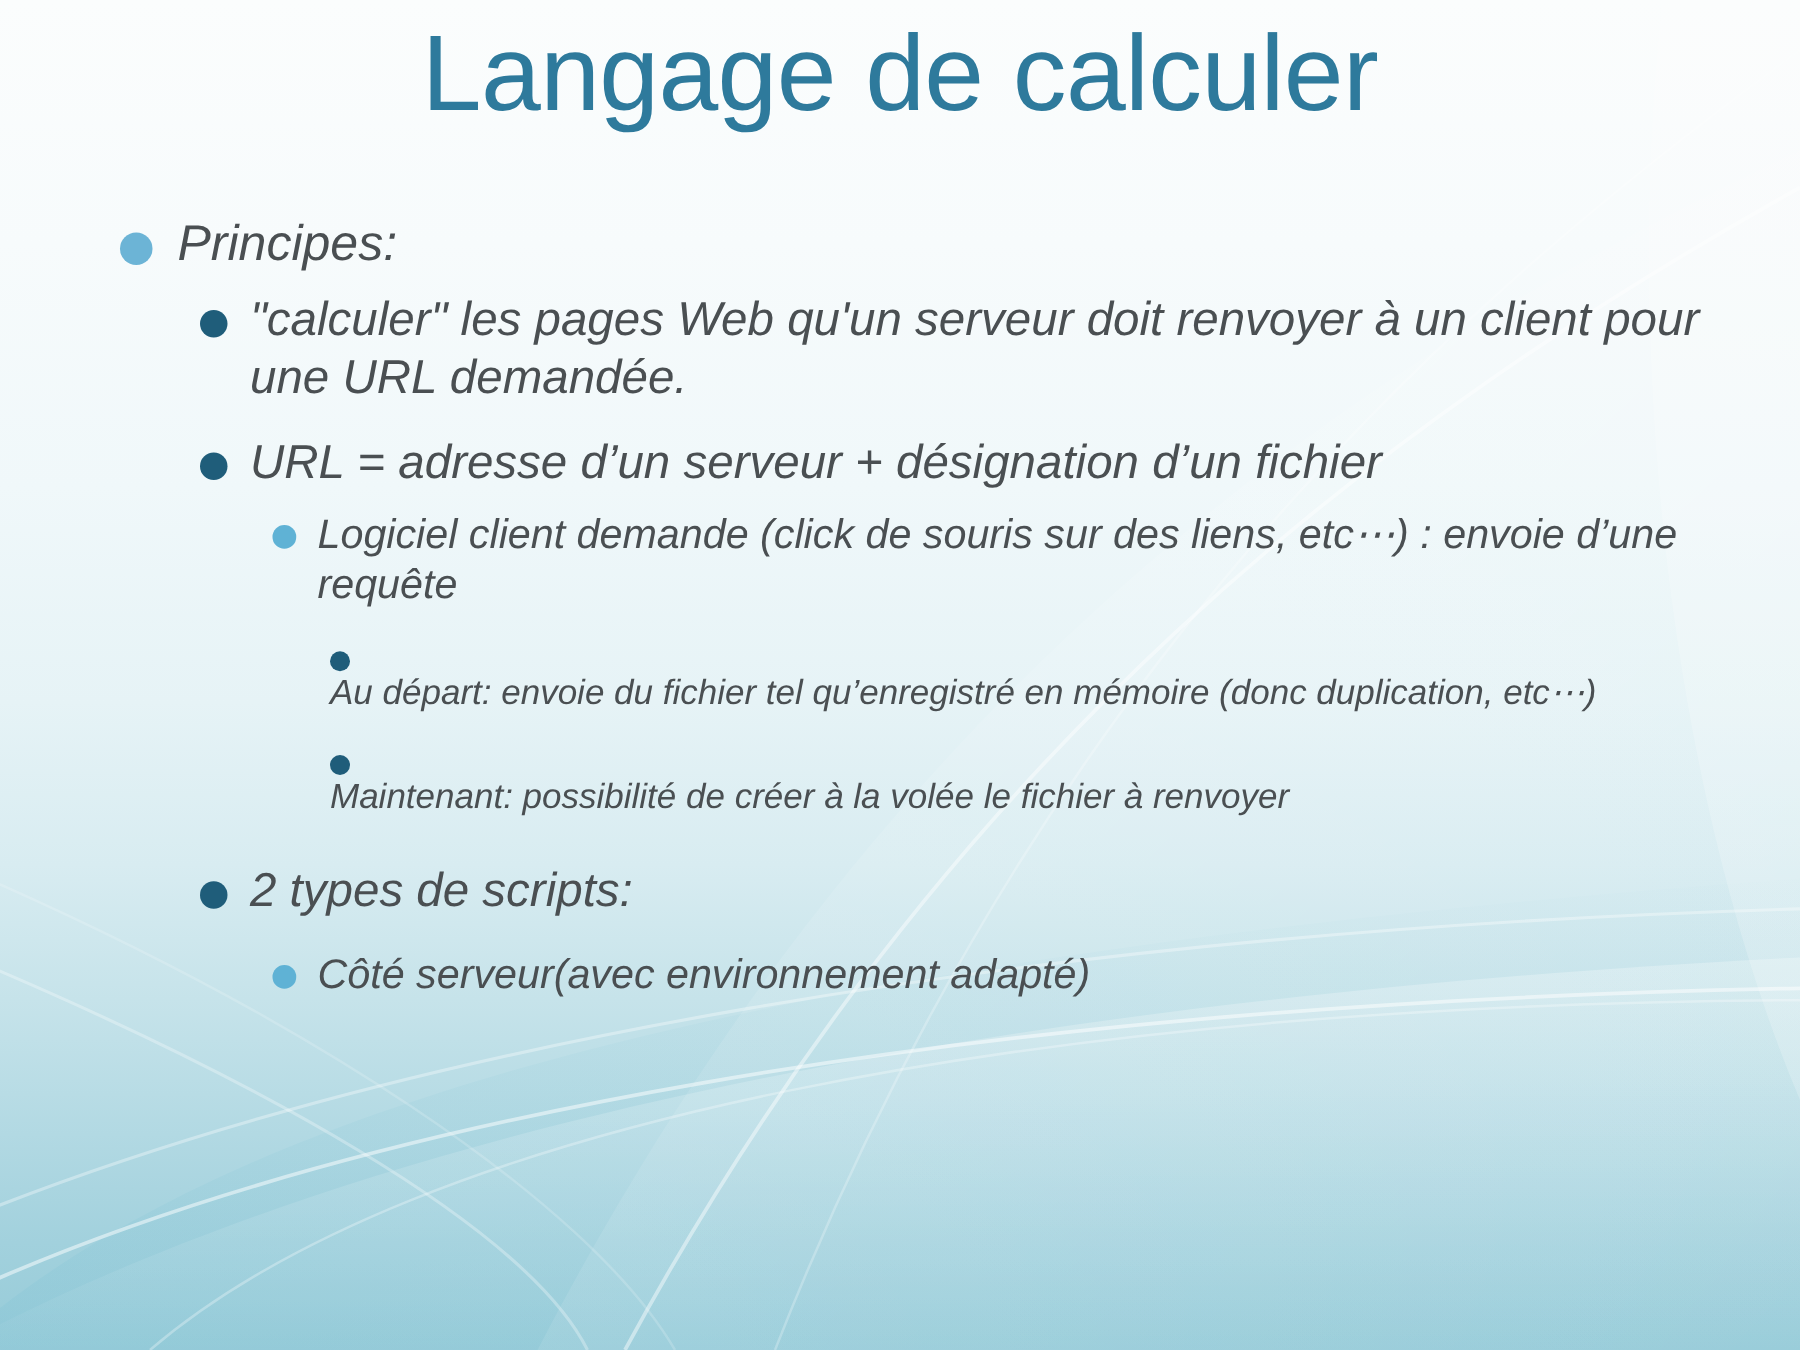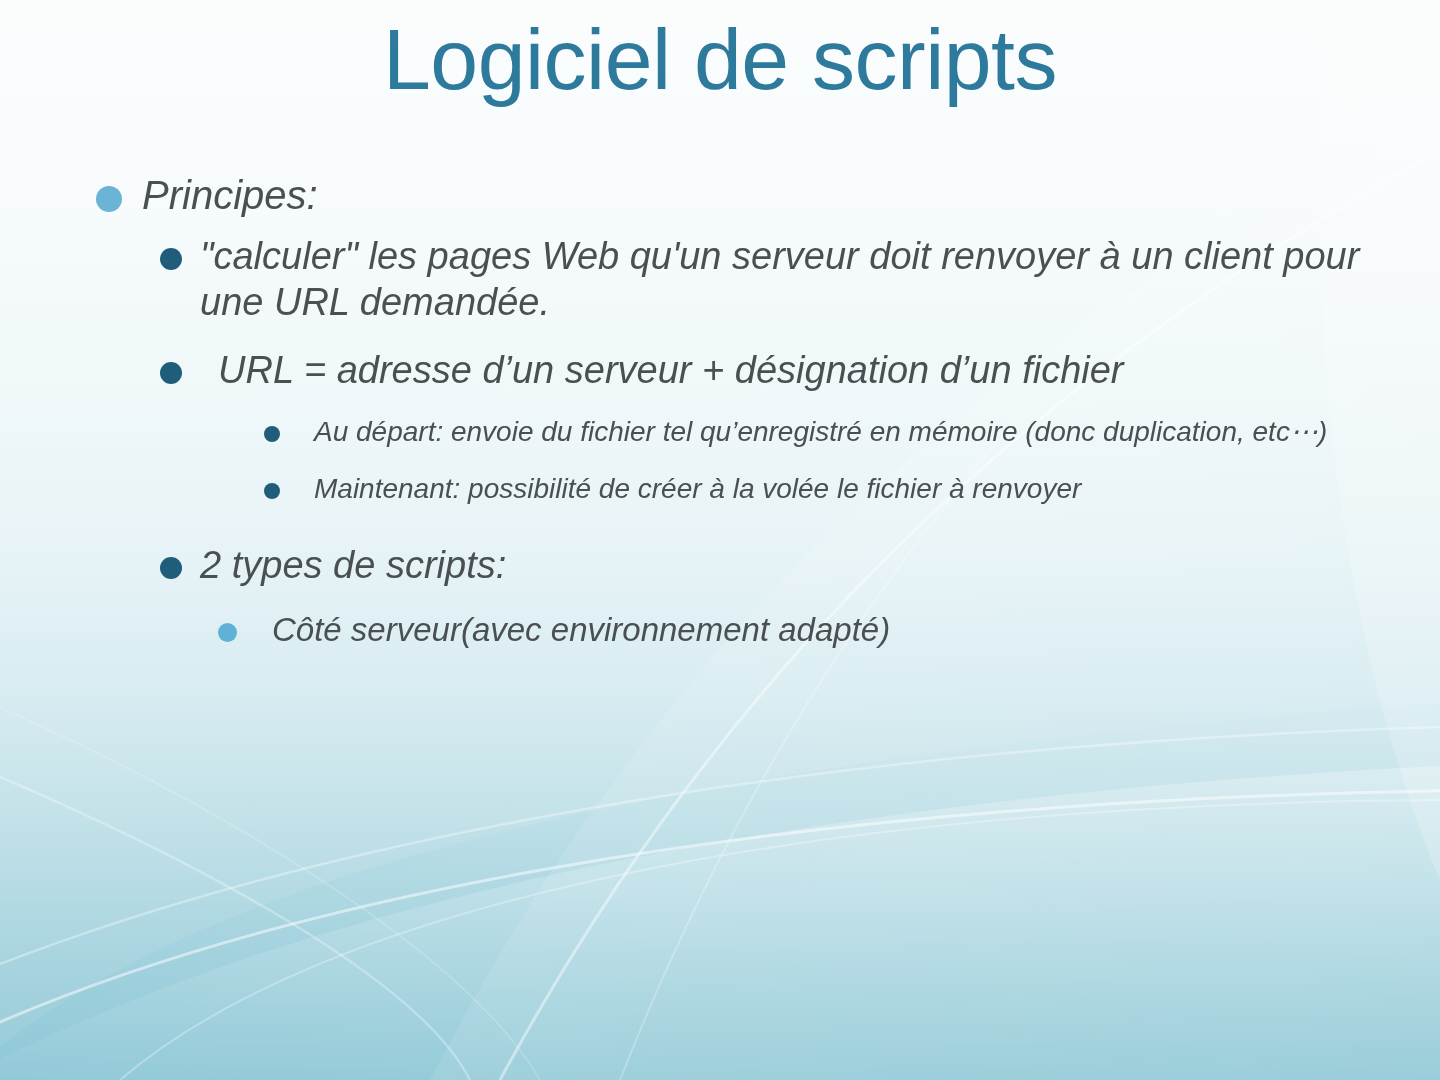--- a/index.html
+++ b/index.html
@@ -81,25 +81,25 @@
   .lvl2 { margin-left: 64px; margin-top: 16px; }
   .lvl2 .bullet { width: 22px; height: 22px; margin-top: 14px; margin-right: 18px; background: #1f5d7a; }
   .lvl2 .txt { font-size: 38px; line-height: 1.2; }
 
   
   .lvl3 { margin-left: 122px; margin-top: 14px; }
   .lvl3 .bullet { width: 19px; height: 19px; margin-top: 13px; margin-right: 17px; background: #5fb2d5; }
   .lvl3 .txt { font-size: 33px; line-height: 1.22; }
 
   
-  .lvl4 { margin-left: 168px; margin-top: 12px; }
+  .lvl4 { margin-left: 168px; margin-top: 12px; flex-direction: column; }
   .lvl4 .bullet { width: 16px; height: 16px; margin-top: 11px; margin-right: 16px; background: #1f5d7a; }
   .lvl4 .txt { font-size: 28px; line-height: 1.24; }
 
-  .g1 { margin-top: 22px; gap: 18px; }
+  .g1 { margin-top: 22px; }
   .g2 { margin-top: 36px; }
 </style>
 </head>
 <body>
 
 <div id="slide">
 
   <svg class="bg-layer" viewBox="0 0 1440 1080" preserveAspectRatio="none">
     <defs>
       <linearGradient id="wv1" x1="0" y1="0" x2="0" y2="1">
@@ -126,39 +126,43 @@
     <path d="M 1440 120 C 1060 300, 700 560, 430 1080 L 1440 1080 Z" fill="url(#wv2)" opacity="0.45"></path>
     <path d="M 1440 150 C 1100 340, 760 600, 500 1080" fill="none" stroke="#ffffff" stroke-opacity="0.45" stroke-width="3"></path>
     <path d="M 1440 40 C 1180 230, 840 520, 620 1080" fill="none" stroke="#ffffff" stroke-opacity="0.25" stroke-width="2"></path>
 
     <path d="M -40 760 C 200 860, 420 980, 470 1080" fill="none" stroke="#ffffff" stroke-opacity="0.30" stroke-width="2.5"></path>
     <path d="M -40 690 C 240 810, 470 960, 540 1080" fill="none" stroke="#ffffff" stroke-opacity="0.18" stroke-width="2"></path>
 
     <path d="M 1330 0 C 1300 260, 1330 620, 1440 880 L 1440 0 Z" fill="#ffffff" fill-opacity="0.20"></path>
   </svg>
 
-  <div class="title">Logiciel de scripts</div>
+  <div class="title">Langage de calculer</div>
 
   <div class="body">
 
     <div class="item lvl1">
       <span class="bullet"></span>
       <span class="txt">Principes:</span>
     </div>
 
     <div class="item lvl2">
       <span class="bullet"></span>
       <span class="txt">"calculer" les pages Web qu'un serveur doit renvoyer à un client pour une URL demandée.</span>
     </div>
 
     <div class="item lvl2 g1">
       <span class="bullet"></span>
       <span class="txt">URL = adresse d’un serveur + désignation d’un fichier</span>
     </div>
 
+    <div class="item lvl3">
+      <span class="bullet"></span>
+      <span class="txt">Logiciel client demande (click de souris sur des liens, etc⋯) : envoie d’une requête</span>
+    </div>
 
 
     <div class="item lvl4 g1">
       <span class="bullet"></span>
       <span class="txt">Au départ: envoie du fichier tel qu’enregistré en mémoire (donc duplication, etc⋯)</span>
     </div>
 
     <div class="item lvl4 g1">
       <span class="bullet"></span>
       <span class="txt">Maintenant: possibilité de créer à la volée le fichier à renvoyer</span>

